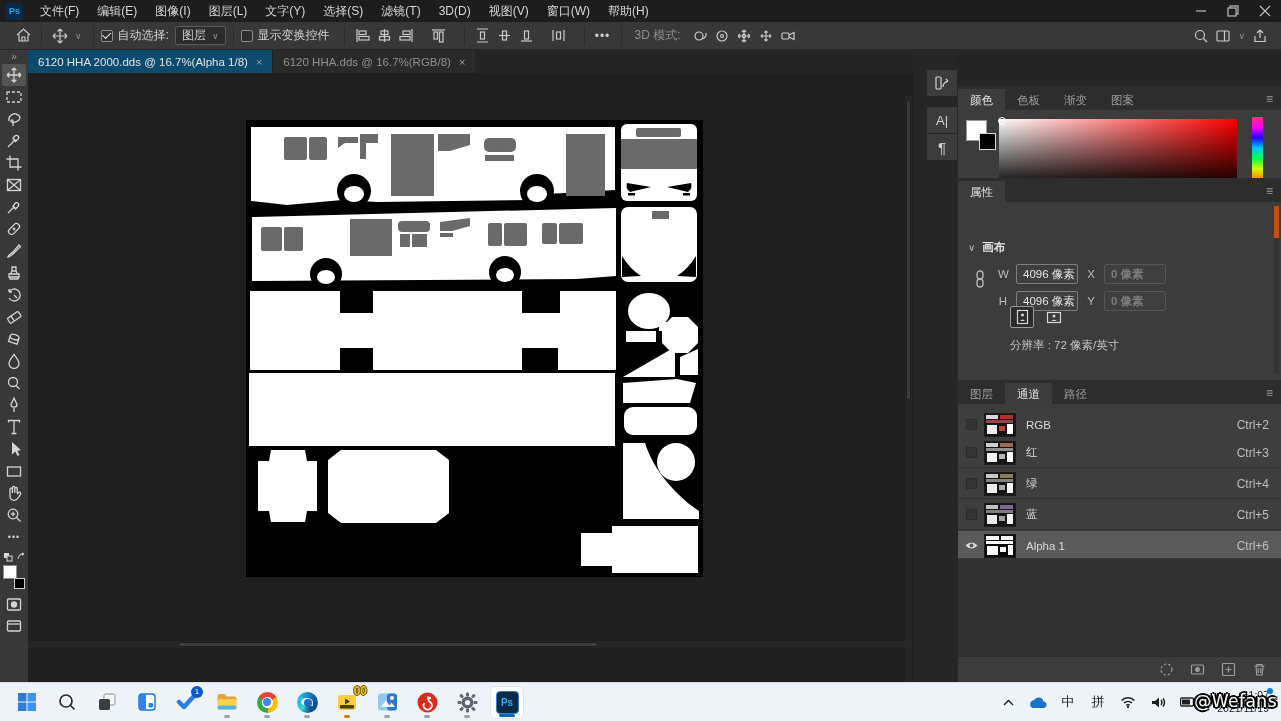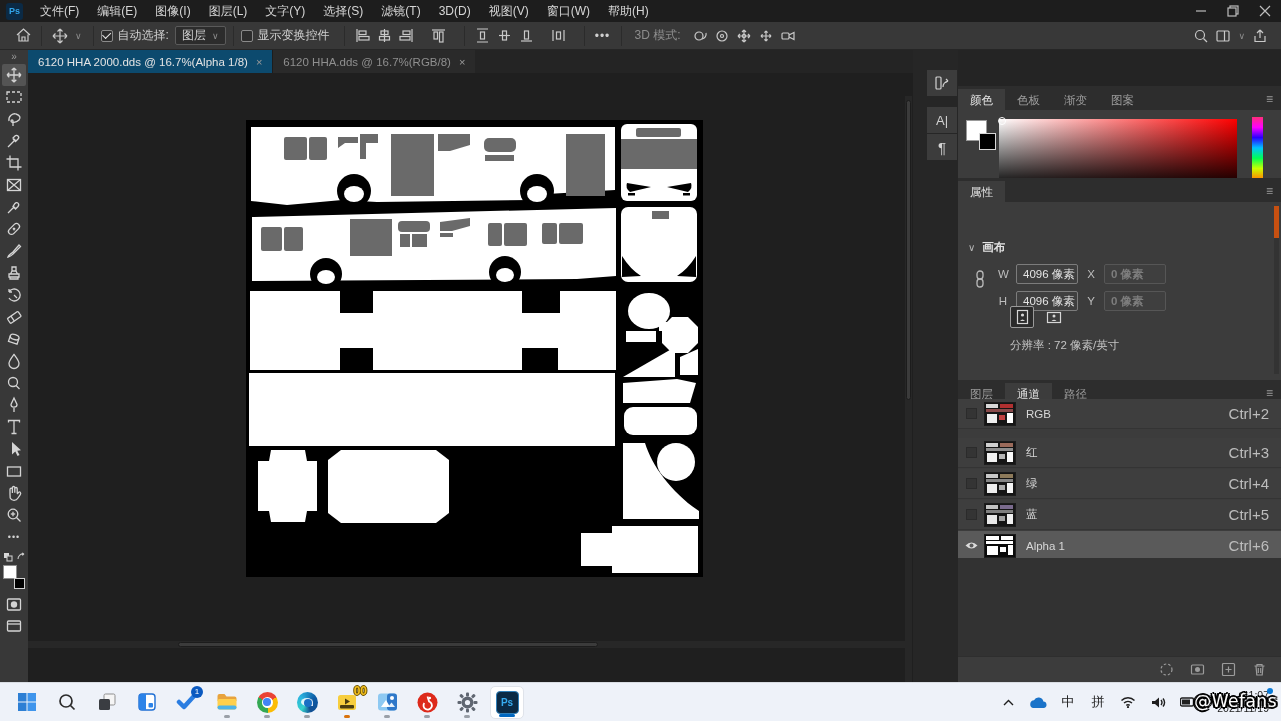--- a/index.html
+++ b/index.html
@@ -122,21 +122,21 @@
 
   
   #chpanel { top:330px; height:302px; font-size:11.5px; }
   .chrow { position:absolute; left:0; width:323px; height:30px; background:#3e3e3e; border-bottom:1px solid #343434;
     display:flex; align-items:center; color:#d8d8d8; }
   .chrow.sel { background:#5a5a5a; }
   .vis { width:26px; display:flex; align-items:center; justify-content:center; }
   .visbox { width:11px; height:11px; background:#343434; border:1px solid #2b2b2b; }
   .vis svg { fill:#dcdcdc; }
   .thumb { width:32px; height:24px; border:1px solid #1c1c1c; margin-right:10px; }
-  .chkey { margin-left:auto; margin-right:12px; color:#bdbdbd; font-size:15px; }
+  .chkey { margin-left:auto; margin-right:12px; color:#bdbdbd; font-size:12px; }
   #chfooter { position:absolute; left:0; bottom:0; width:323px; height:26px; background:#3c3c3c; border-top:1px solid #2e2e2e;
     display:flex; align-items:center; justify-content:flex-end; gap:16px; padding-right:14px; }
   #chfooter svg { stroke:#9c9c9c; fill:none; stroke-width:1.2; }
   #chempty { position:absolute; left:0; top:178px; width:323px; height:98px; background:#323232; }
 
   
   #taskbar { position:absolute; left:0; top:682px; width:1281px; height:39px; background:#eef2f9;
     border-top:1px solid #d9dde3; display:flex; align-items:center; }
   #tb-apps { display:flex; align-items:center; gap:6px; margin-left:10px; }
   .tbslot { width:34px; height:33px; border-radius:5px; display:flex; align-items:center; justify-content:center; position:relative; }
@@ -678,21 +678,21 @@
     </div>
 
     <div class="panel" id="chpanel">
       <div class="tabstrip">
         <div class="ptab">图层</div>
         <div class="ptab active">通道</div>
         <div class="ptab">路径</div>
         <div class="pmenu">≡</div>
       </div>
 
-      <div class="chrow" style="top:19px">
+      <div class="chrow" style="top:30px">
         <span class="vis">
             <span class="visbox"></span>
           </span>
         <svg class="thumb" viewBox="0 0 30 22">
             <rect width="30" height="22" fill="#151515"></rect>
             <rect x="1" y="1" width="12" height="4" fill="#d8d8d8"></rect>
             <rect x="15" y="1" width="13" height="4" fill="#b03030"></rect>
             <rect x="1" y="6" width="27" height="3" fill="#8a4a4a"></rect>
             <rect x="2" y="11" width="10" height="9" fill="#eee"></rect>
             <rect x="14" y="12" width="6" height="5" fill="#c04040"></rect>

